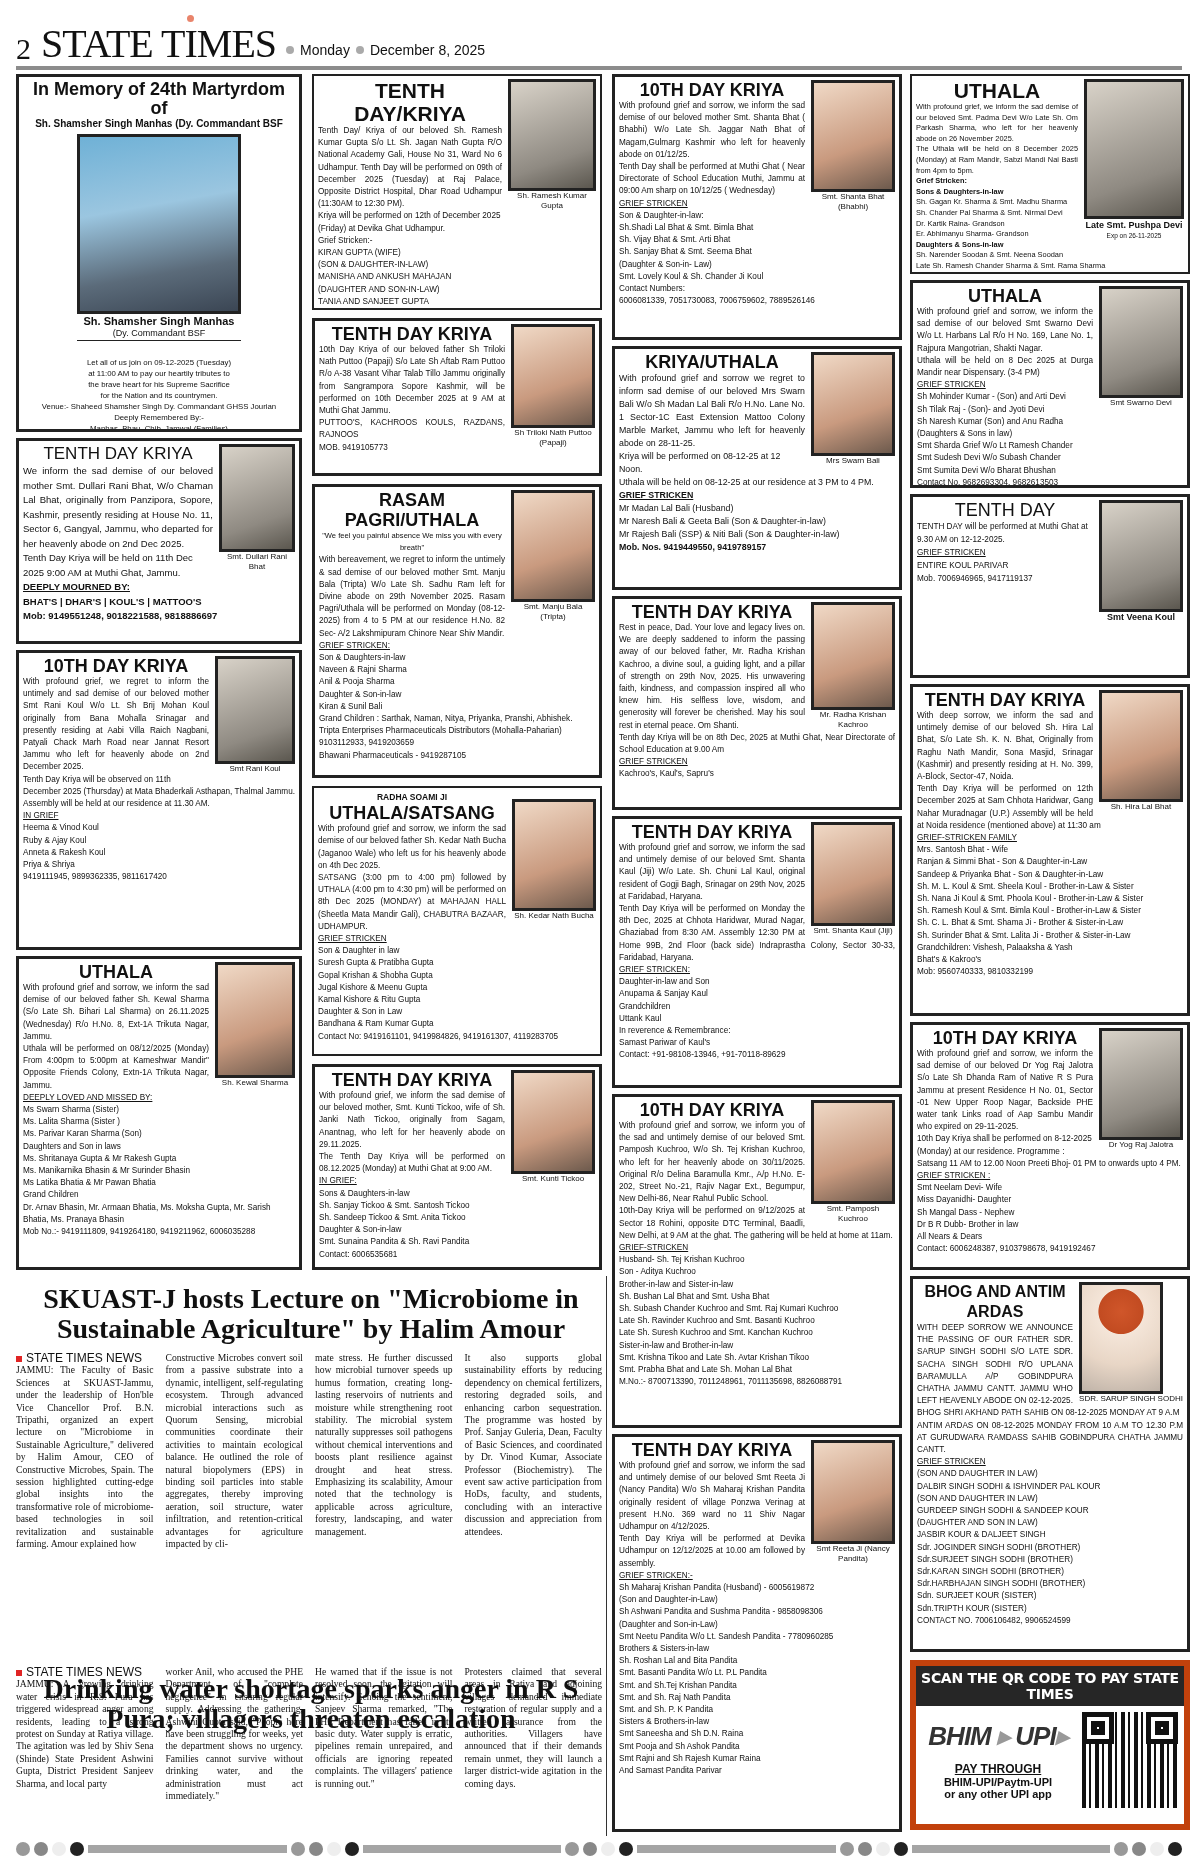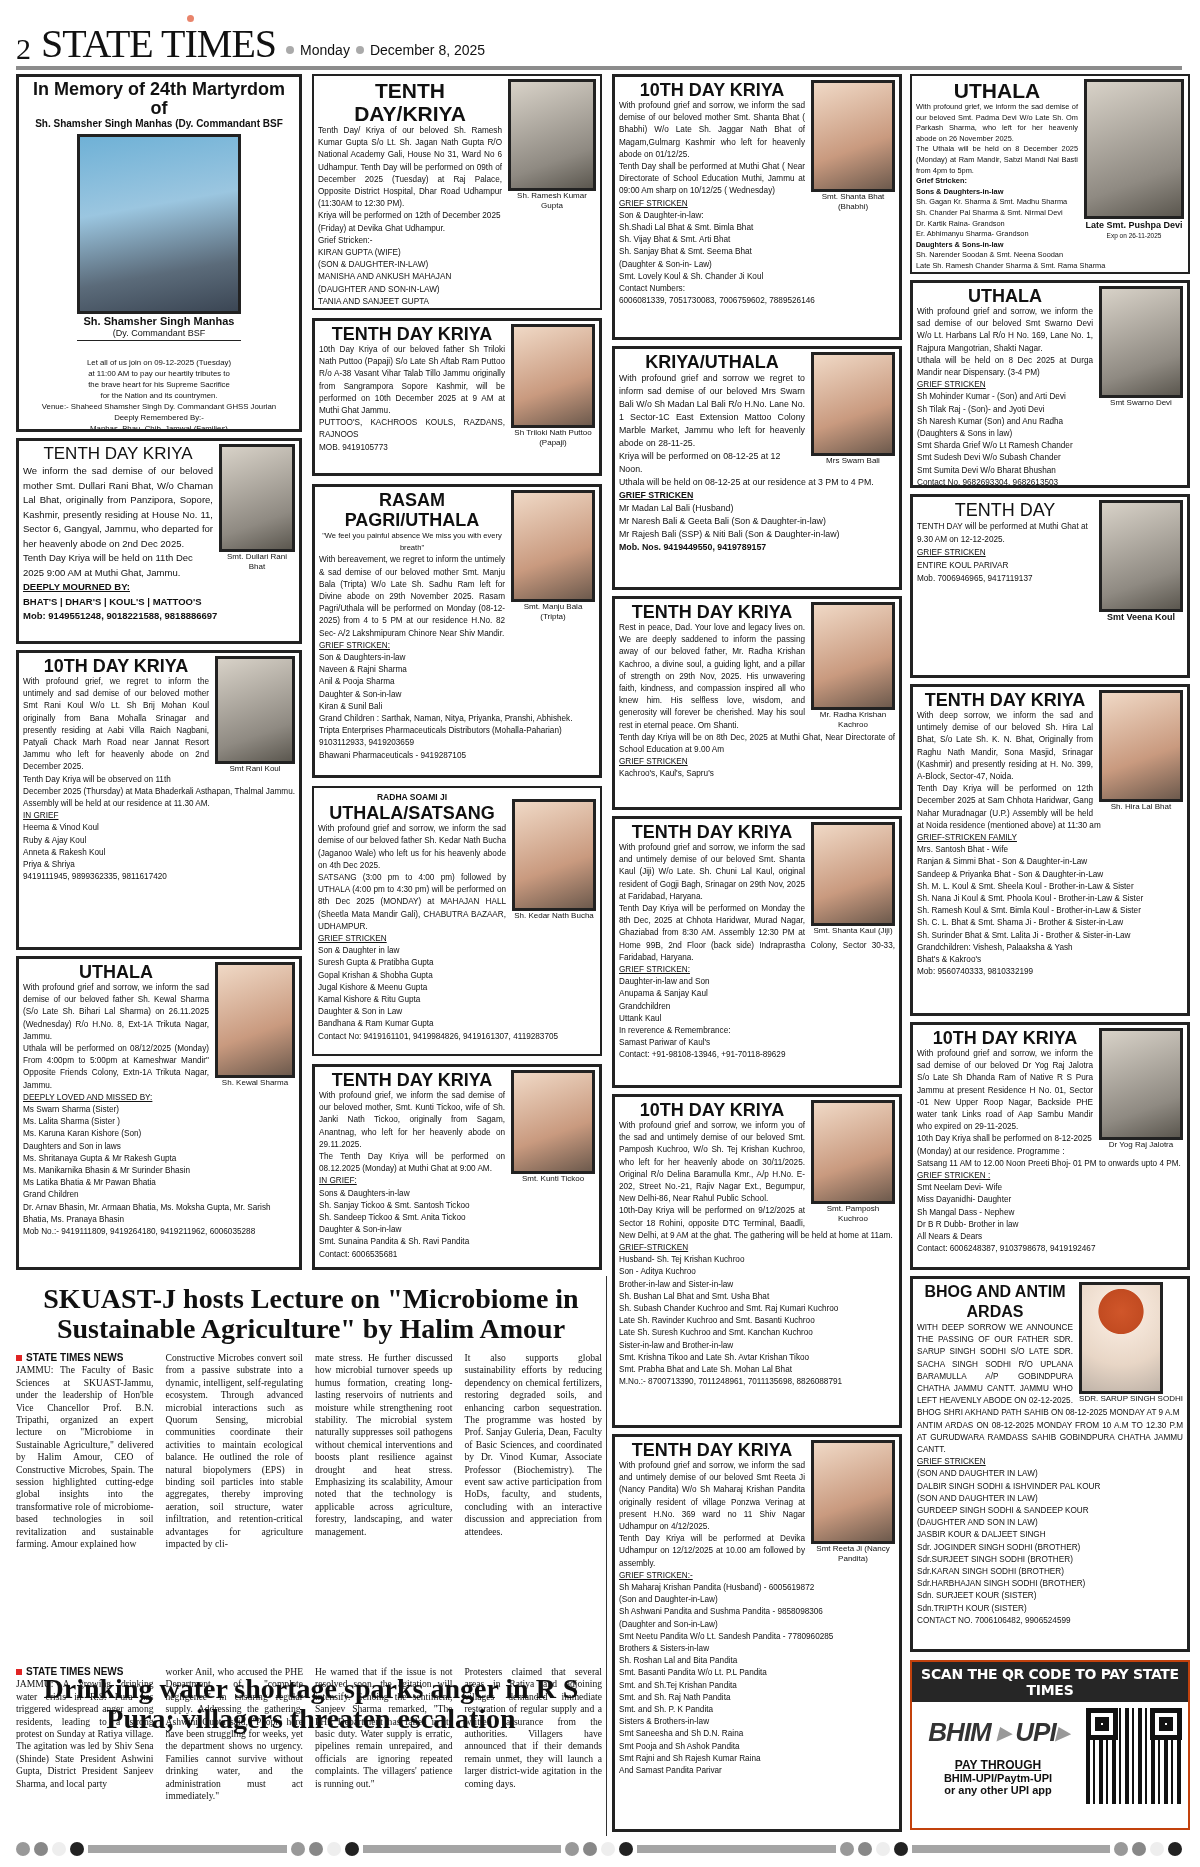--- a/index.html
+++ b/index.html
@@ -20,27 +20,27 @@
 .photo .img{border:3px solid #222;background:linear-gradient(160deg,#d8d2c8,#8f8a82 70%,#5b574f)}
 .photo .img.color{background:linear-gradient(160deg,#f0d9c6,#c99a7f 60%,#6d5a4d)}
 .photo .img.sky{background:linear-gradient(170deg,#6fb1d6,#9bc6e0 40%,#5b6b7a 75%,#3b4654)}
 .photo .img.turban{background:radial-gradient(circle at 50% 25%,#d0562a 0,#c24b21 25%,#f4e5d8 26%,#e8d6c6 60%,#bfb3a8 100%)}
 .u{text-decoration:underline}
 .b{font-weight:bold}
 p{margin:0}
 .just{text-align:justify}
 .headline{position:absolute;font-family:"Liberation Serif",serif;font-weight:bold;text-align:center;font-size:28px;line-height:30px;color:#111}
 .article{position:absolute;display:grid;grid-template-columns:repeat(4,1fr);gap:12px;font-family:"Liberation Serif",serif;font-size:9.6px;line-height:12.4px;text-align:justify}
-.tag{font-family:"Liberation Sans",sans-serif;font-weight:bold;font-size:10px}
+.tag{font-family:"Liberation Sans",sans-serif;font-weight:normal;font-size:12px}
 .tag:before{content:"";display:inline-block;width:6px;height:6px;background:#e02424;margin-right:4px;vertical-align:middle}
 .vline{position:absolute;width:1px;background:#333}
 .footer{position:absolute;left:16px;right:18px;top:1840px;height:18px;display:flex;align-items:center;gap:4px}
 .footer .c{width:14px;height:14px;border-radius:50%;flex:none}
 .footer .bar{flex:1;height:8px;background:#a5a5a5}
-.qrbox{position:absolute;border:2px solid #c2410c}
+.qrbox{position:absolute;border:6px solid #c2410c}
 .qrhead{background:#262626;color:#fff;font-weight:bold;font-size:14px;text-align:center;padding:4px 0;font-family:"DejaVu Sans",sans-serif;letter-spacing:-.3px}
 .qr{width:96px;height:96px;background:
 repeating-linear-gradient(90deg,#111 0 4px,#fff 4px 7px,#111 7px 9px,#fff 9px 13px),
 #111;position:relative}
 .qr:before,.qr:after{content:"";position:absolute;width:22px;height:22px;border:5px solid #111;background:#fff;box-shadow:inset 0 0 0 4px #fff,inset 0 0 0 10px #111}
 .qr:before{left:0;top:0}.qr:after{right:0;top:0}
 </style>
 </head>
 <body>
 
@@ -110,21 +110,21 @@
   <div class="photo" style="width:80px">
     <div class="img color" style="width:80px;height:116px"></div>
     <div>Sh. Kewal Sharma</div>
   </div>
   <h2>UTHALA</h2>
   <p class="just">With profound grief and sorrow, we inform the sad demise of our beloved father Sh. Kewal Sharma (S/o Late Sh. Bihari Lal Sharma) on 26.11.2025 (Wednesday) R/o H.No. 8, Ext-1A Trikuta Nagar, Jammu.</p>
   <p class="just">Uthala will be performed on 08/12/2025 (Monday) From 4:00pm to 5:00pm at Kameshwar Mandir" Opposite Friends Colony, Extn-1A Trikuta Nagar, Jammu.</p>
   <p class="u">DEEPLY LOVED AND MISSED BY:</p>
   <p>Ms Swarn Sharma (Sister)</p>
   <p>Ms. Lalita Sharma (Sister )</p>
-  <p>Ms. Karuna Karan Kishore (Son)</p>
+  <p>Ms. Parivar Karan Sharma (Son)</p>
   <p>Daughters and Son in laws</p>
   <p>Ms. Shritanaya Gupta &amp; Mr Rakesh Gupta</p>
   <p>Ms. Manikarnika Bhasin &amp; Mr Surinder Bhasin</p>
   <p>Ms Latika Bhatia &amp; Mr Pawan Bhatia</p>
   <p>Grand Children</p>
   <p>Dr. Arnav Bhasin, Mr. Armaan Bhatia, Ms. Moksha Gupta, Mr. Sarish Bhatia, Ms. Pranaya Bhasin</p>
   <p>Mob No.:- 9419111809, 9419264180, 9419211962, 6006035288</p>
 </div>
 
 <div class="box" style="left:312px;top:74px;width:290px;height:236px">

